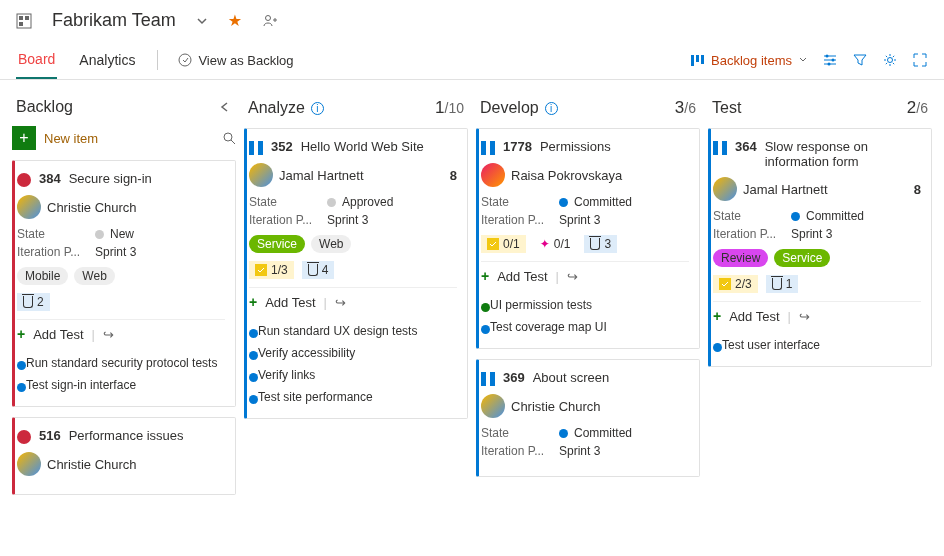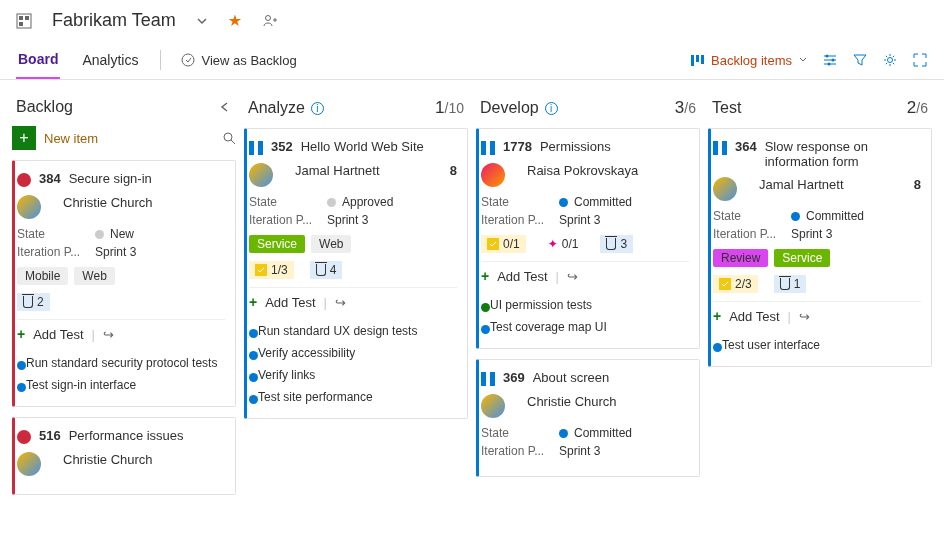--- a/index.html
+++ b/index.html
@@ -4,21 +4,21 @@
 <style>
 *{box-sizing:border-box;margin:0;padding:0;font-family:"Segoe UI",sans-serif}
 body{background:#fff;font-size:13px;color:#323130;width:944px}
 .hdr{display:flex;padding:10px 16px;gap:20px}
 .ttl{font-size:18px;font-weight:400}
 .icon{display:inline-flex;align-items:center;justify-content:center}
 .star{color:#ea7000;font-size:16px}
 .chev{color:#666}
 .tabs{display:flex;align-items:center;padding:0 16px;border-bottom:1px solid #e1e1e1;gap:20px}
 .tab{padding:10px 2px;cursor:pointer;font-size:14px}
-.tab.active{border-bottom:2px solid #d946ef;color:#4c1d95;font-weight:700}
+.tab.active{border-bottom:2px solid #0f766e;color:#ef4444;font-weight:400}
 .sep{width:1px;height:20px;background:#ccc}
 .vab{display:flex;align-items:center;gap:6px;color:#323130;cursor:pointer}
 .rtools{margin-left:auto;display:flex;align-items:center;gap:14px}
 .bli{display:flex;align-items:center;gap:6px;color:#c2410c}
 .ticon{color:#0078d4;font-size:15px}
 .board{display:flex;gap:8px;padding:12px}
 .col{flex:1;min-width:0}
 .colhdr{display:flex;align-items:center;padding:6px 4px 10px;font-size:16px}
 .colhdr .cnt{margin-left:auto;color:#666;font-size:14px}
 .info{color:#0078d4;font-size:10px;border:1px solid #0078d4;border-radius:50%;width:13px;height:13px;display:inline-flex;align-items:center;justify-content:center;margin-left:6px}
@@ -28,34 +28,34 @@
 .newtxt{flex:1;color:#a16207}
 .search{color:#666;cursor:pointer}
 .card{background:#fff;border:1px solid #e1e1e1;border-left:3px solid;border-radius:2px;padding:10px 10px 10px 2px;margin-bottom:10px;position:relative}
 .card.pbi{border-left-color:#0078d4}
 .card.bug{border-left-color:#cc293d}
 .ctitle{display:flex;gap:8px;align-items:flex-start;margin-bottom:8px}
 .wicon{width:14px;height:14px;flex-shrink:0;margin-top:2px}
 .wicon.pbi{background:linear-gradient(90deg,#0078d4 33%,#fff 33%,#fff 66%,#0078d4 66%)}
 .wicon.bug{background:#cc293d;border-radius:50%;position:relative}
 .wid{font-weight:600}
-.av{display:flex;align-items:flex-start;gap:22px;margin-bottom:8px}
+.av{display:flex;align-items:center;gap:6px;margin-bottom:8px}
 .avimg{width:24px;height:24px;border-radius:50%;background:linear-gradient(135deg,#f7b500,#4a90e2);flex-shrink:0}
 .avimg.r{background:linear-gradient(135deg,#e91e63,#ff9800)}
 .eff{margin-left:auto;font-weight:600}
 .meta{display:grid;grid-template-columns:70px 1fr;gap:4px 8px;font-size:12px;margin-bottom:8px}
 .mlbl{color:#666}
 .mval{display:flex;align-items:center;gap:6px}
 .sdot{width:9px;height:9px;border-radius:50%;background:#ccc}
 .sdot.c{background:#0078d4}
 .tags{display:flex;gap:6px;margin-bottom:8px;flex-wrap:wrap}
-.tag{padding:2px 8px;font-size:12px;background:#eee;border-radius:2px}
+.tag{padding:2px 8px;font-size:12px;background:#eee;border-radius:9px}
 .tag.svc{background:#6bb700;color:#fff}
 .tag.rev{background:#d946ef}
-.chips{display:flex;gap:16px;margin-bottom:8px;align-items:center}
+.chips{display:flex;gap:8px;margin-bottom:8px;align-items:center}
 .chip{display:flex;align-items:center;gap:4px;padding:2px 6px;font-size:12px}
 .chip.task{background:#fff4ce}
 .chip.test{background:#deecf9}
 .addtest{display:flex;align-items:center;gap:8px;padding:6px 0;border-top:1px solid #eee;margin-top:4px}
 .plus{color:#107c10;font-weight:600;font-size:14px}
 .arr{color:#666;cursor:pointer}
 .tests{padding-top:4px}
 .trow{display:flex;align-items:flex-end;padding:4px 0;font-size:12px}
 .tdot{width:9px;height:9px;border-radius:50%;background:#0078d4;margin-top:4px;flex-shrink:0}
 .tdot.p{background:#107c10}

